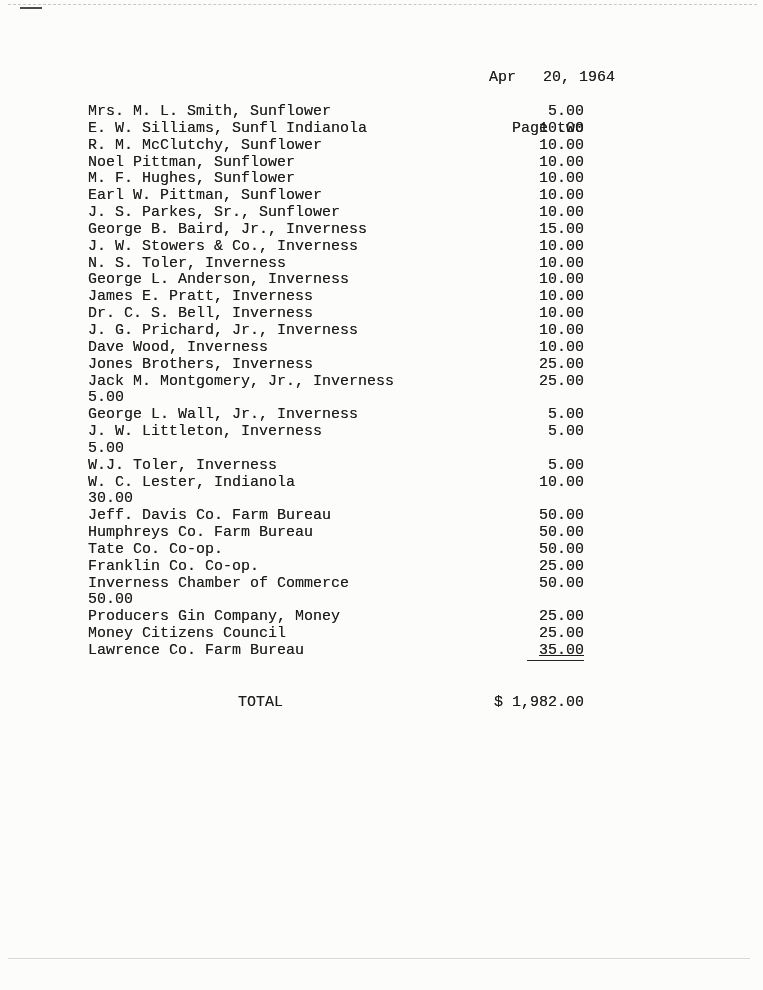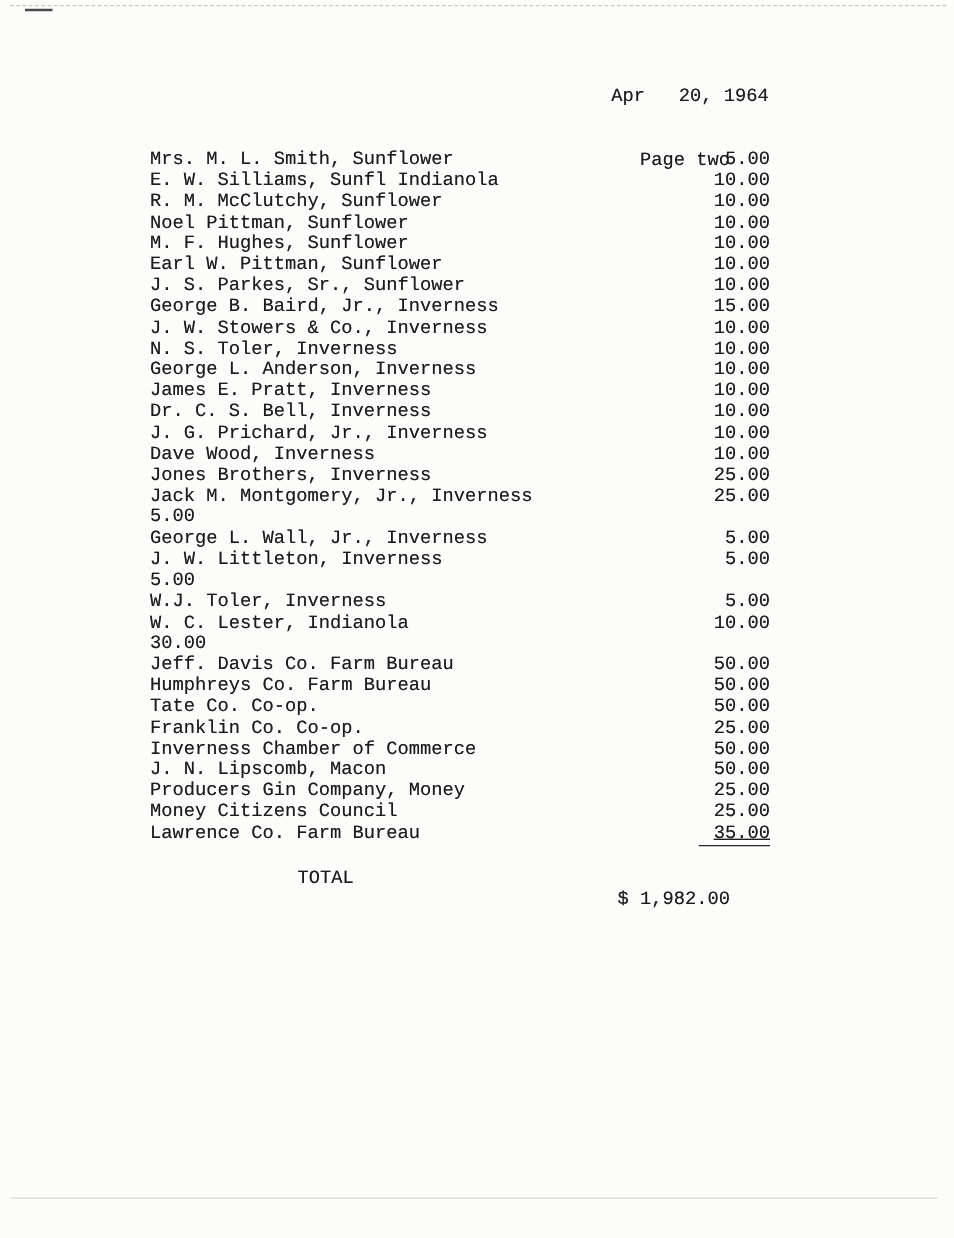--- a/index.html
+++ b/index.html
@@ -47,27 +47,26 @@
     font-size: 15px;
     line-height: 17px;
     white-space: pre;
     text-shadow: 0 0 0.4px rgba(0,0,0,0.55);
   }
   .page-number-line {
     margin-left: 23px;
   }
   .ledger {
     position: absolute;
-    top: 120px;
+    top: 104px;
     left: 88px;
     width: 496px;
     font-size: 15px;
     line-height: 16.85px;
     text-shadow: 0 0 0.4px rgba(0,0,0,0.55);
-    margin-left: 32px;
   }
   .row {
     display: flex;
     justify-content: space-between;
     white-space: pre;
   }
   .row .amount {
     text-align: right;
   }
   .row:last-child .amount {
@@ -78,21 +77,20 @@
   .total-row {
     position: absolute;
     top: 694px;
     left: 88px;
     width: 496px;
     display: flex;
     font-size: 15px;
     line-height: 17px;
     white-space: pre;
     text-shadow: 0 0 0.4px rgba(0,0,0,0.55);
-    flex-direction: column;
   }
   .total-label {
     margin-left: 150px;
   }
   .total-amount {
     margin-left: auto;
   }
 </style>
 </head>
 <body>
@@ -129,21 +127,21 @@
     <div class="row"><span class="name">J. W. Littleton, Inverness</span><span class="amount">5.00</span></div>
     <div class="row"><span class="amount">5.00</span></div>
     <div class="row"><span class="name">W.J. Toler, Inverness</span><span class="amount">5.00</span></div>
     <div class="row"><span class="name">W. C. Lester, Indianola</span><span class="amount">10.00</span></div>
     <div class="row"><span class="amount">30.00</span></div>
     <div class="row"><span class="name">Jeff. Davis Co. Farm Bureau</span><span class="amount">50.00</span></div>
     <div class="row"><span class="name">Humphreys Co. Farm Bureau</span><span class="amount">50.00</span></div>
     <div class="row"><span class="name">Tate Co. Co-op.</span><span class="amount">50.00</span></div>
     <div class="row"><span class="name">Franklin Co. Co-op.</span><span class="amount">25.00</span></div>
     <div class="row"><span class="name">Inverness Chamber of Commerce</span><span class="amount">50.00</span></div>
-    <div class="row"><span class="name">J. N. Lipscomb, Macon</span><span class="amount">50.00</span></div>
+    <div class="row"><span class="amount">50.00</span></div>
     <div class="row"><span class="name">Producers Gin Company, Money</span><span class="amount">25.00</span></div>
     <div class="row"><span class="name">Money Citizens Council</span><span class="amount">25.00</span></div>
     <div class="row"><span class="name">Lawrence Co. Farm Bureau</span><span class="amount">35.00</span></div>
   </div>
 
 <div class="total-row">
   <span class="total-label">TOTAL</span>
   <span class="total-amount">$ 1,982.00</span>
 </div>
 

